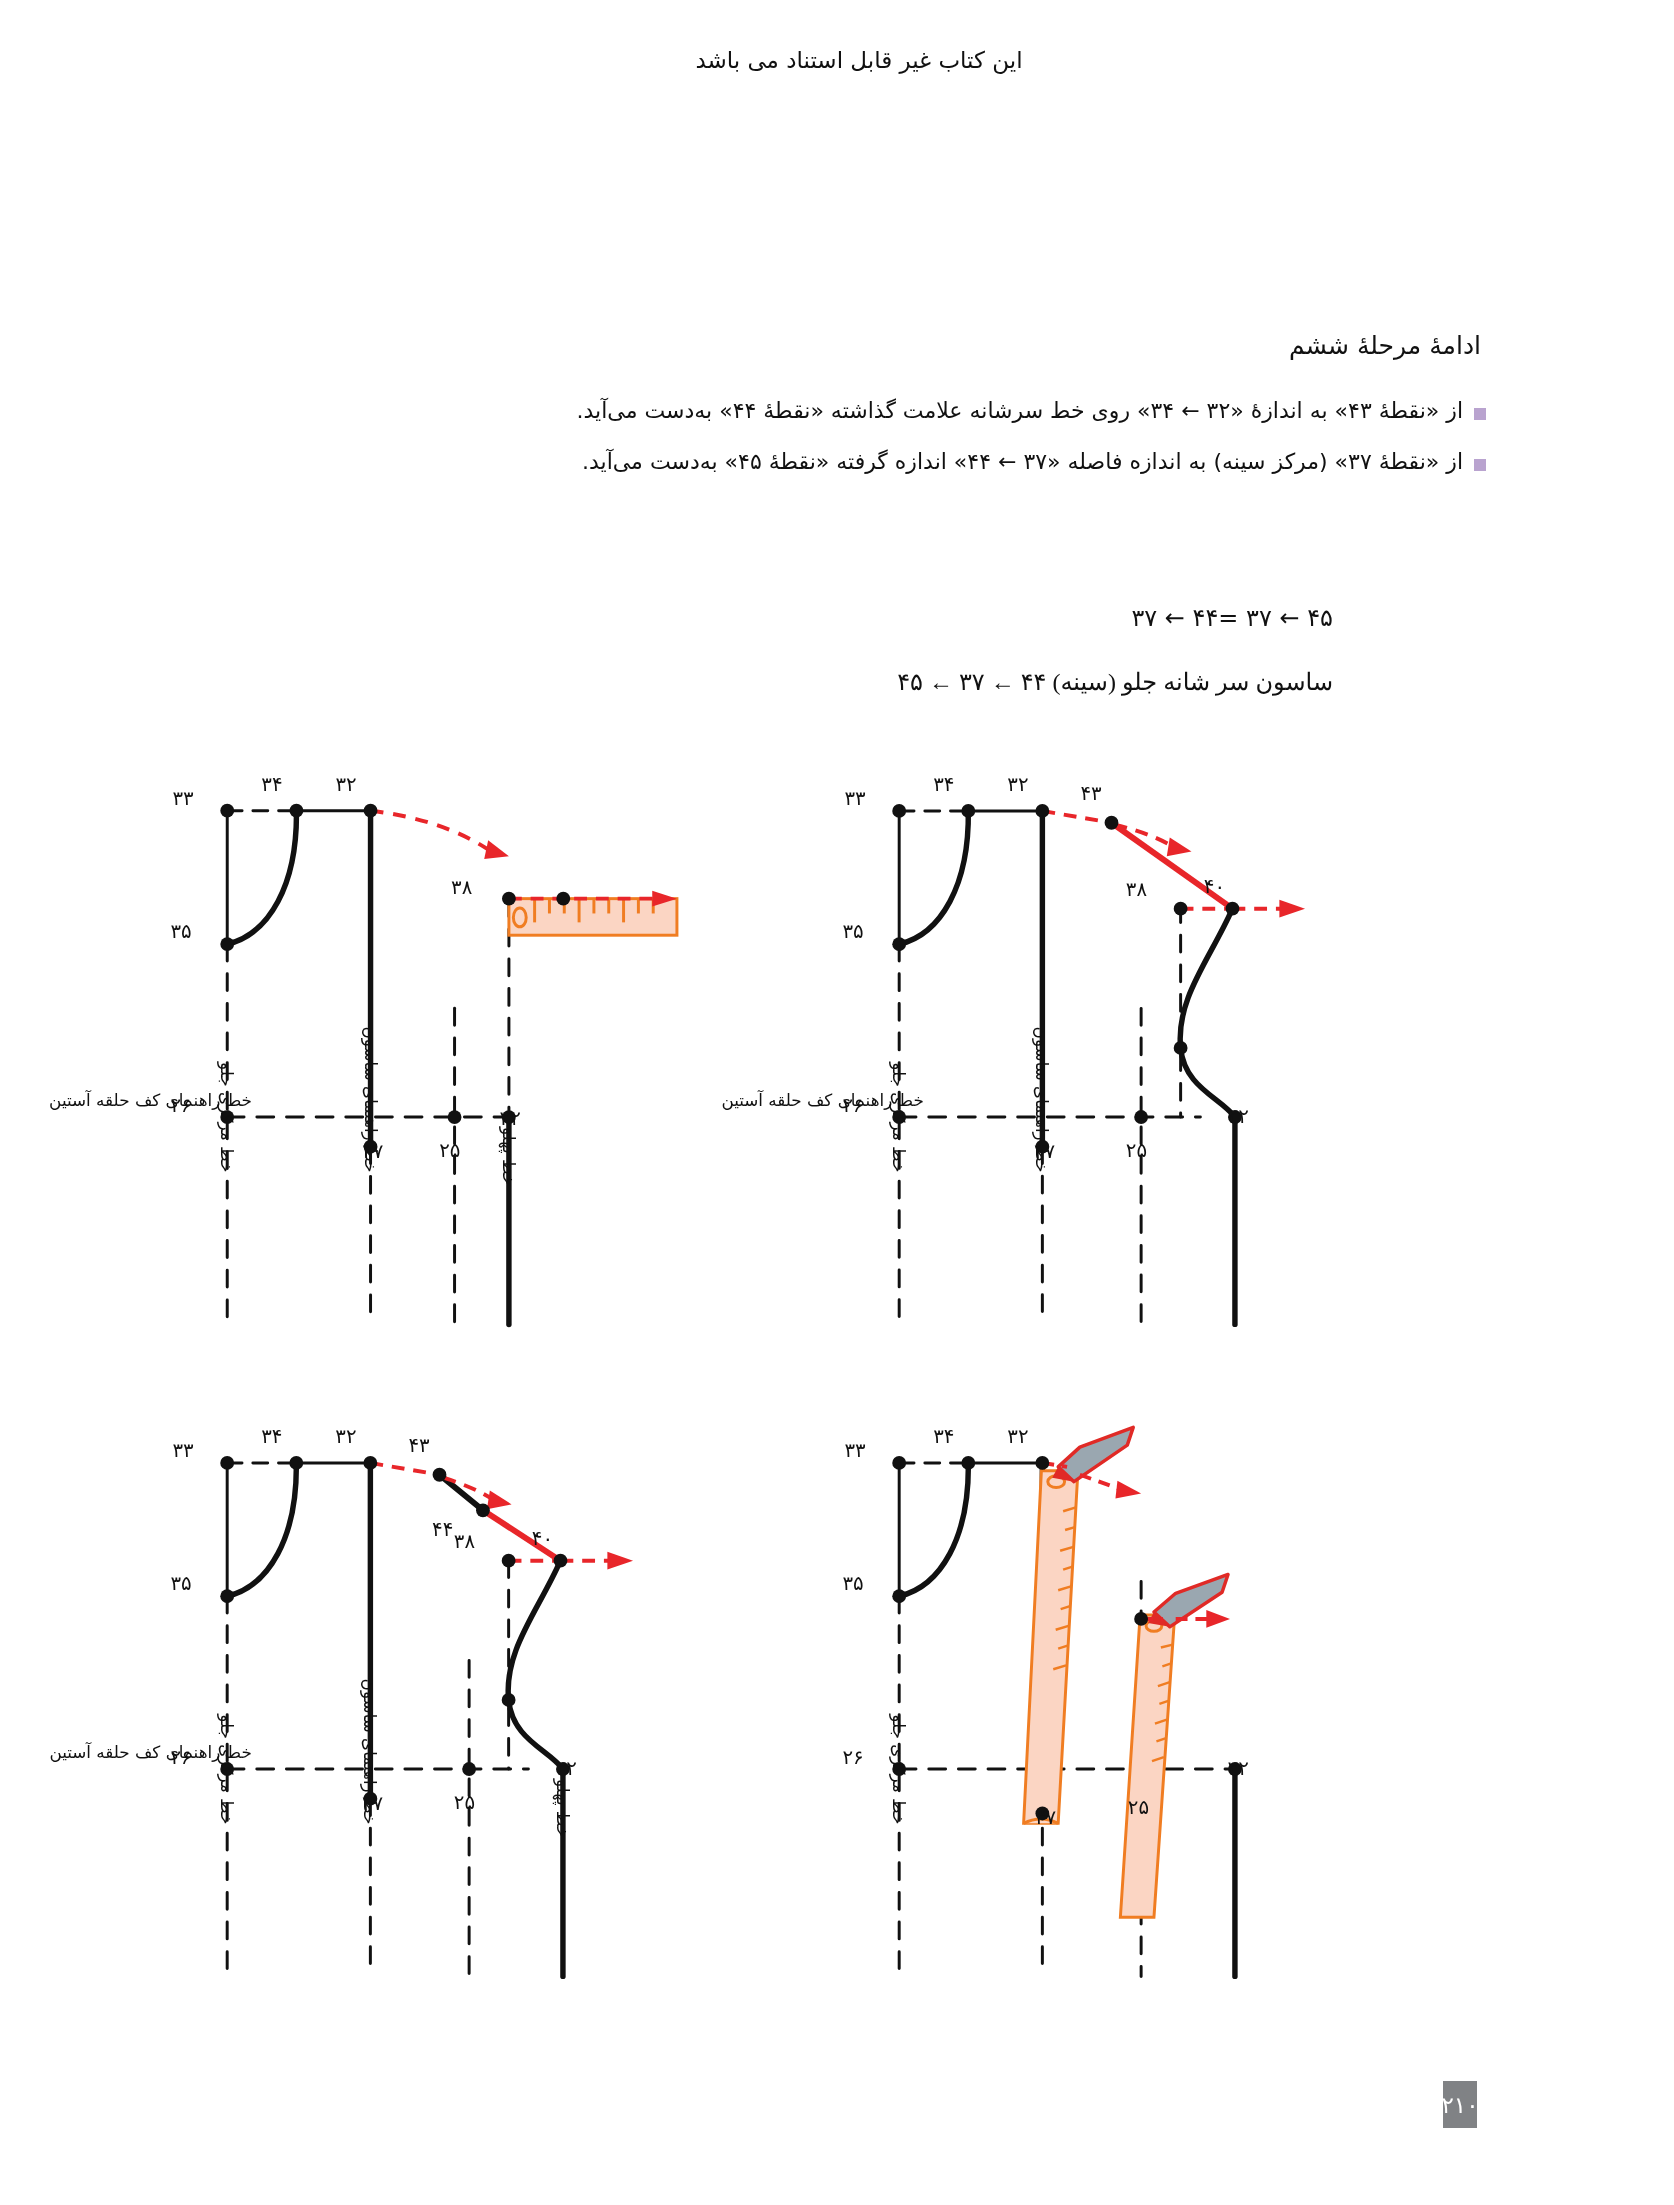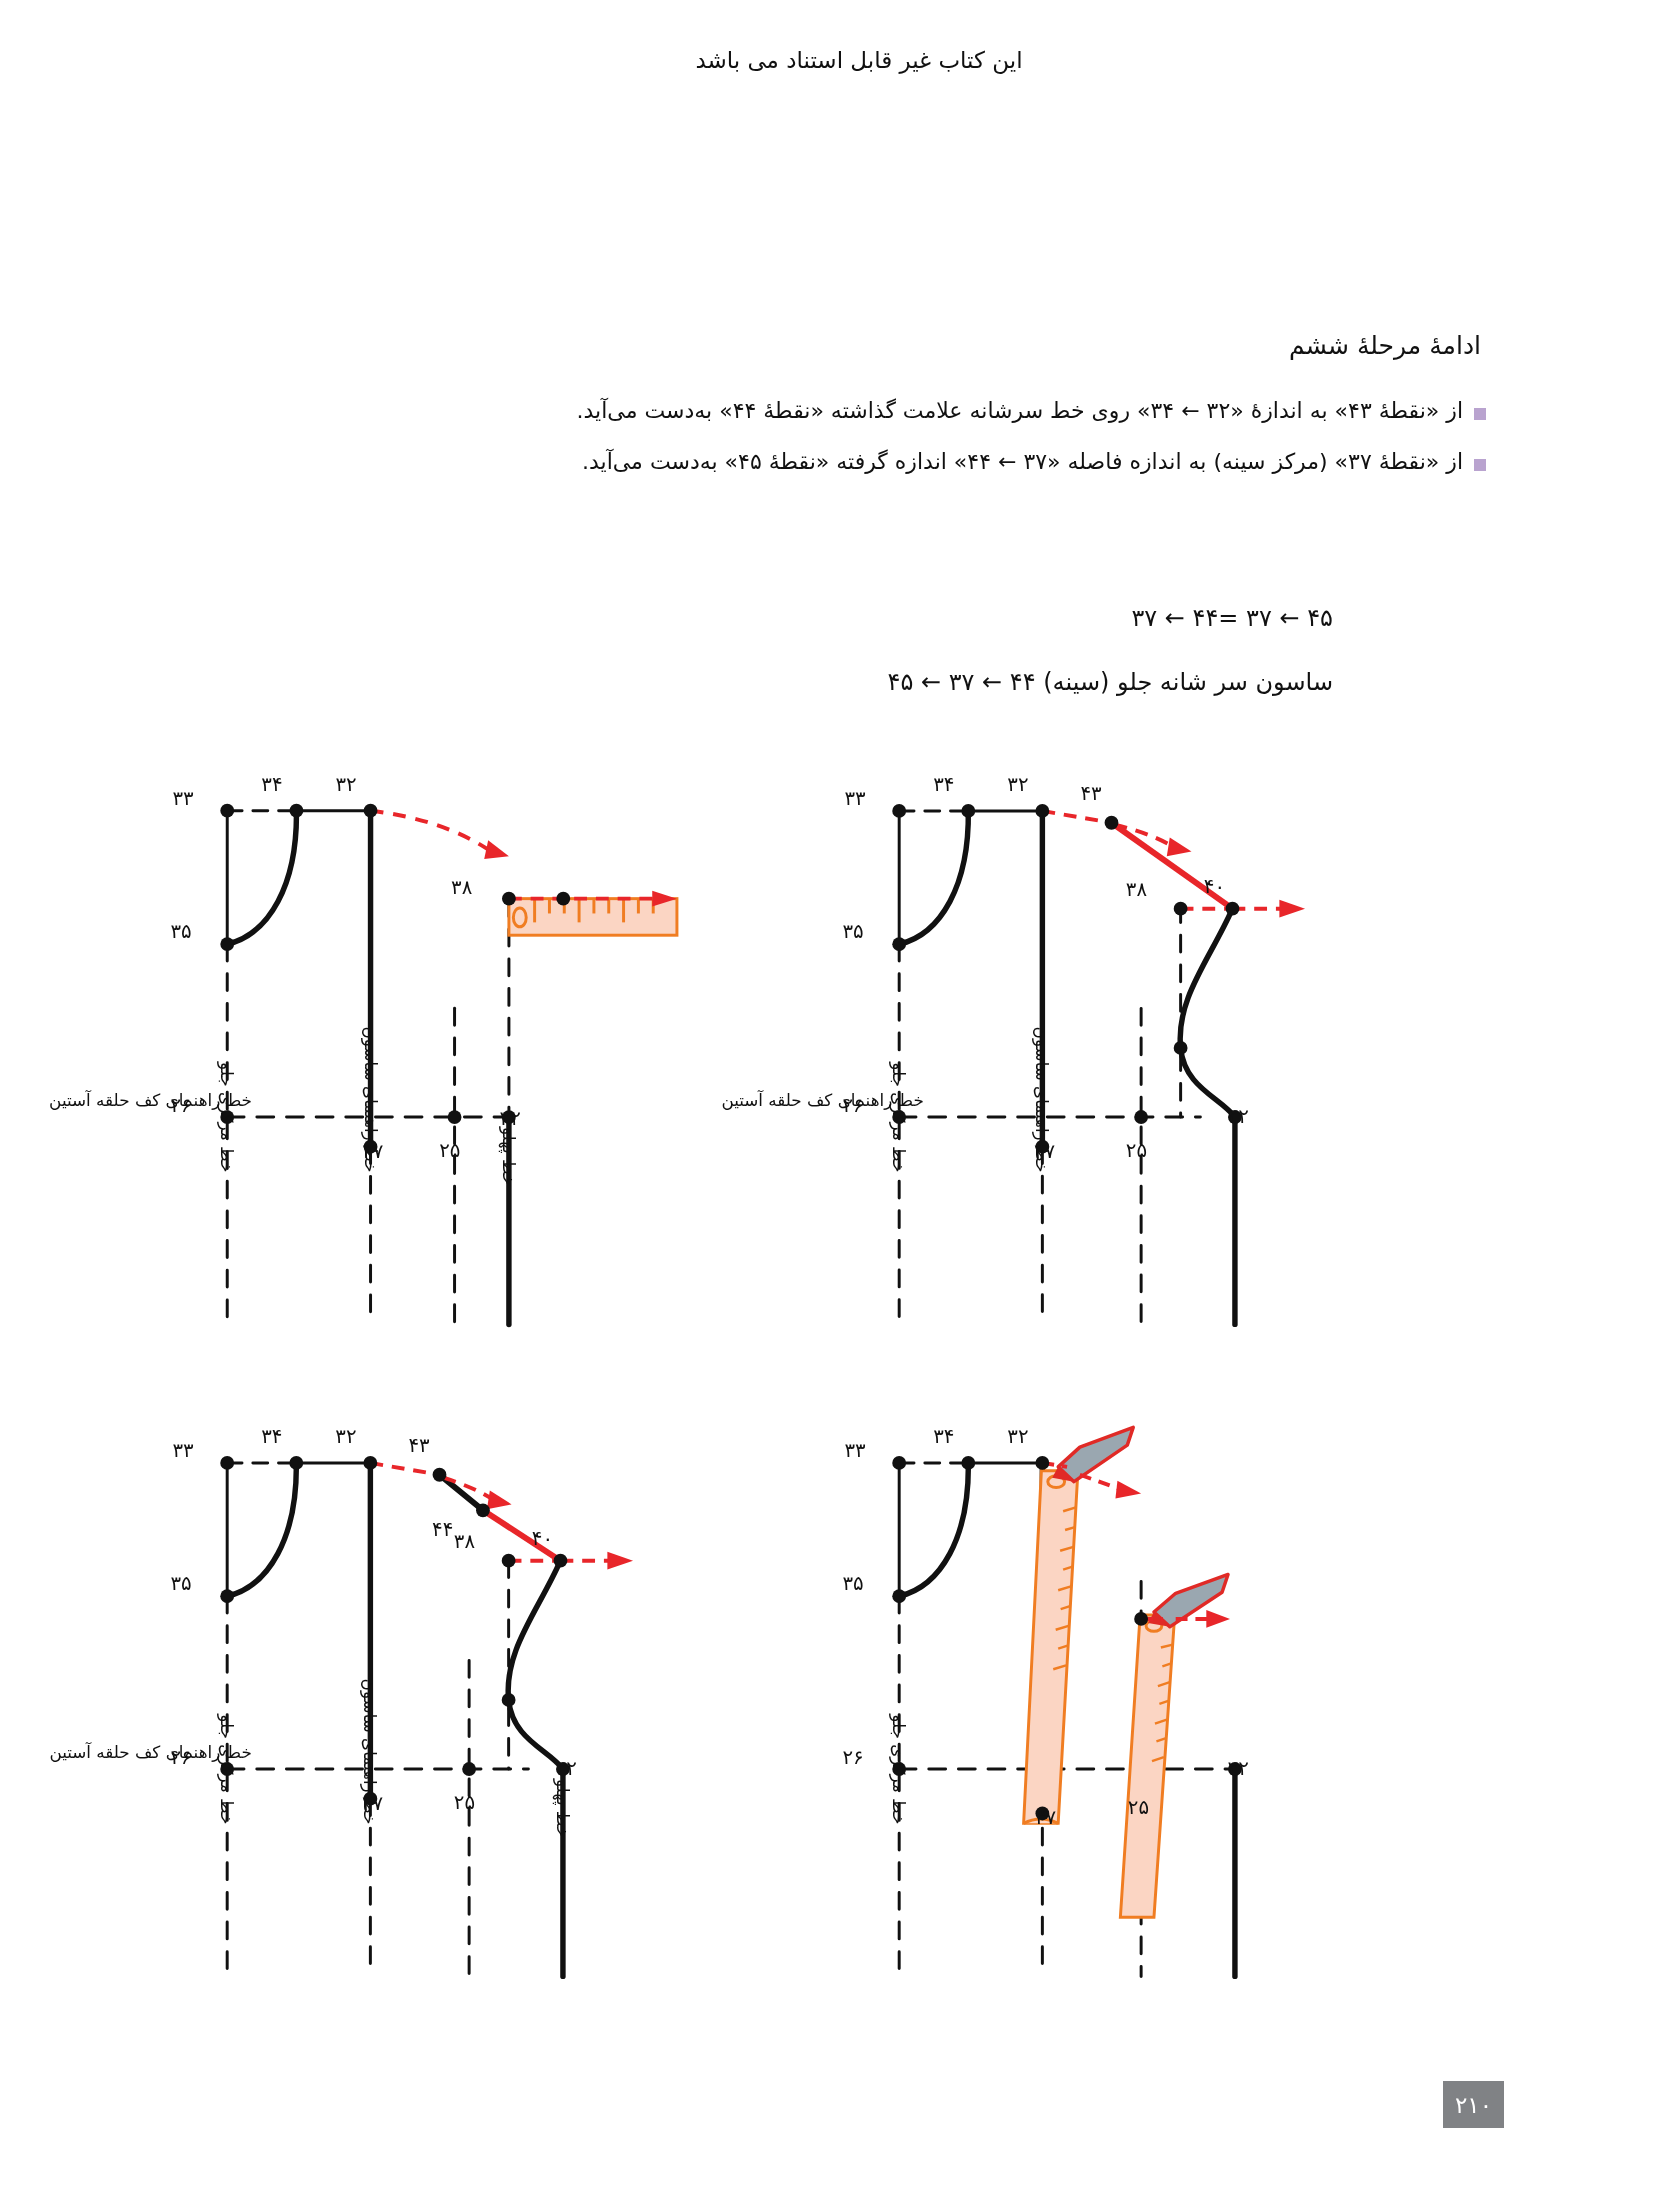--- a/index.html
+++ b/index.html
@@ -80,21 +80,21 @@
 
   
   .formula-line {
     position: absolute;
     font-size: 24px;
     color: #111;
     direction: rtl;
     white-space: nowrap;
   }
   #formula-1 { top: 604px; right: 341px; }
-  #formula-2 { top: 668px; right: 341px; }
+  #formula-2 { top: 668px; right: 341px; font-family: Liberation Serif, serif; }
 
   
   .figure {
     position: absolute;
   }
   #figure-1 { left: 163px;  top: 771px; width: 593px; height: 618px; }
   #figure-2 { left: 835px; top: 771px; width: 632px; height: 618px; }
   #figure-3 { left: 163px;  top: 1423px; width: 632px; height: 618px; }
   #figure-4 { left: 835px; top: 1423px; width: 632px; height: 618px; }
 
@@ -109,21 +109,21 @@
     font-family: "DejaVu Sans", "Liberation Sans", sans-serif;
     font-size: 34px;
     fill: #111;
   }
 
   
   .page-number-box {
     position: absolute;
     left: 1443px;
     top: 2081px;
-    width: 61px;
+    width: 34px;
     height: 47px;
     background: #808285;
     color: #ffffff;
     font-size: 23px;
     display: flex;
     align-items: center;
     justify-content: center;
     direction: rtl;
   }
 </style>

